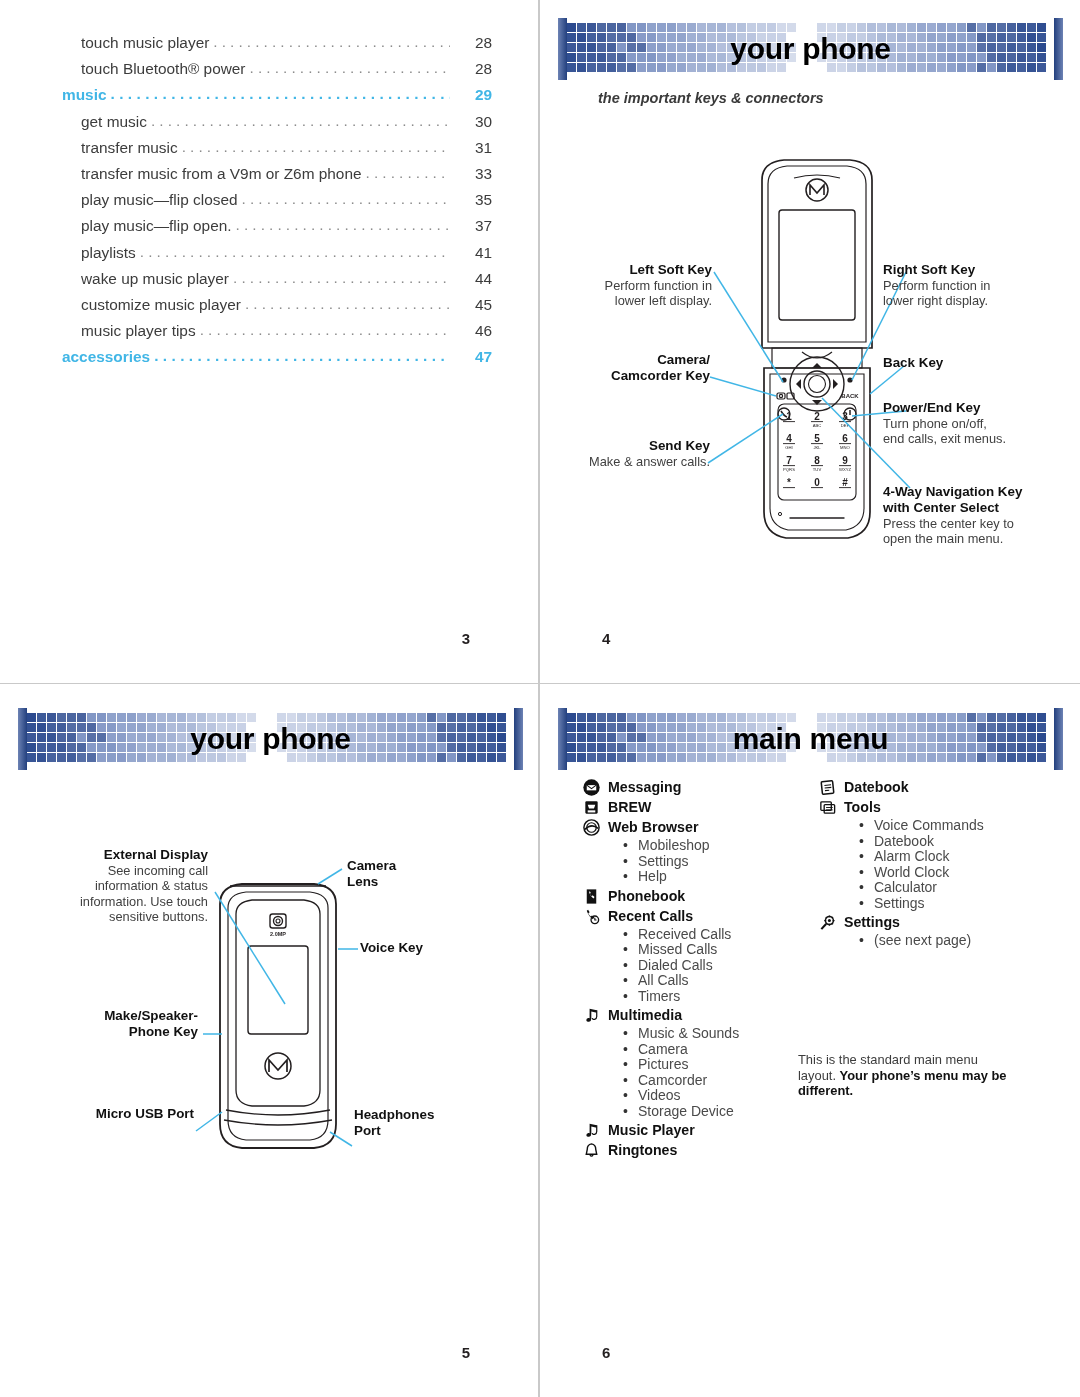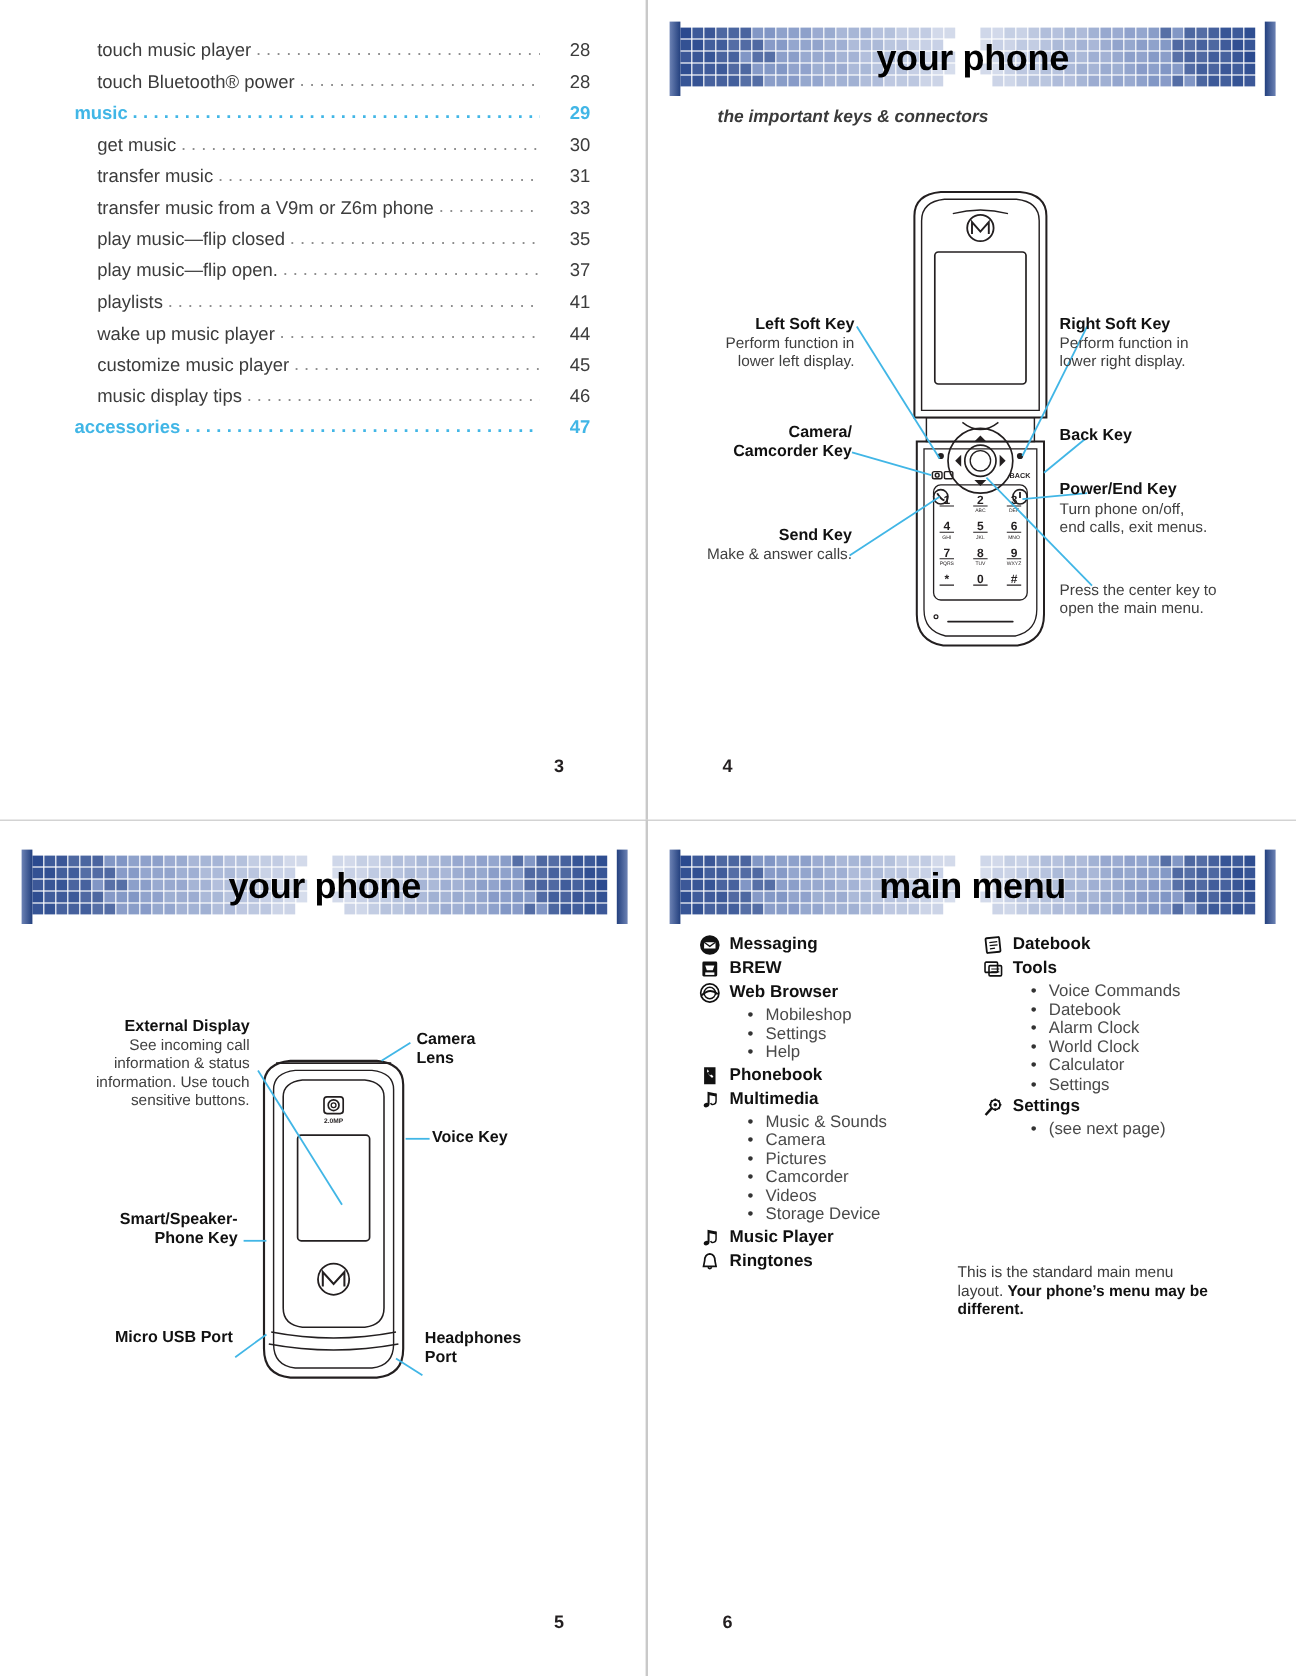--- a/index.html
+++ b/index.html
@@ -233,21 +233,21 @@
           <span class="lbl">wake up music player</span>
           <span class="lead">..........................................................................................</span>
           <span class="pg">44</span>
         </div>
         <div class="toc-row sub">
           <span class="lbl">customize music player</span>
           <span class="lead">..........................................................................................</span>
           <span class="pg">45</span>
         </div>
         <div class="toc-row sub">
-          <span class="lbl">music display tips</span>
+          <span class="lbl">music player tips</span>
           <span class="lead">..........................................................................................</span>
           <span class="pg">46</span>
         </div>
         <div class="toc-row head">
           <span class="lbl">accessories</span>
           <span class="lead">..........................................................................................</span>
           <span class="pg">47</span>
         </div>
       </div>
     <div class="pagenum right">3</div>
@@ -621,20 +621,22 @@
     </div>
     <div class="callout" style="left:343px; top:355px; width:180px;">
       <div class="ttl">Back Key</div>
     </div>
     <div class="callout" style="left:343px; top:400px; width:180px;">
       <div class="ttl">Power/End Key</div>
       <div class="dsc" style="white-space:pre-line">Turn phone on/off,
 end calls, exit menus.</div>
     </div>
     <div class="callout" style="left:343px; top:484px; width:190px;">
+      <div class="ttl" style="white-space:pre-line">4-Way Navigation Key
+with Center Select</div>
       <div class="dsc" style="white-space:pre-line">Press the center key to
 open the main menu.</div>
     </div>
 
     <div class="pagenum left">4</div>
   </div>
 
   <div class="page pg5">
 
     <div class="banner" style="left:18px; top:24px; width:505px;">
@@ -913,21 +915,21 @@
     </svg>
 
     <div class="callout ralign" style="left:20px; top:163px; width:188px;">
       <div class="ttl">External Display</div>
       <div class="dsc" style="white-space:pre-line">See incoming call
 information &amp; status
 information. Use touch
 sensitive buttons.</div>
     </div>
     <div class="callout ralign" style="left:20px; top:324px; width:178px;">
-      <div class="ttl" style="white-space:pre-line">Smart/Speaker-
+      <div class="ttl" style="white-space:pre-line">Make/Speaker-
 Phone Key</div>
     </div>
     <div class="callout ralign" style="left:6px; top:422px; width:188px;">
       <div class="ttl">Micro USB Port</div>
     </div>
 
     <div class="callout" style="left:347px; top:174px; width:150px;">
       <div class="ttl" style="white-space:pre-line">Camera
 Lens</div>
     </div>
@@ -1219,20 +1221,37 @@
             <svg viewBox="0 0 20 20" class="mi-ico">
               <path d="M5 2.5 h10 v15 h-10 z" fill="#111"></path>
               <path d="M7.5 6 q1.6 4 4.5 6 l1.2-1.6 -2-1.6 -1 1 q-1.4-1.2-2-2.6 l1.1-.9 -1.2-2 z" fill="#fff"></path>
             </svg>
             <span class="mi-lbl">Phonebook</span>
           </div>
         </div>
         <div class="menu-item">
           <div class="menu-head">
             <svg viewBox="0 0 20 20" class="mi-ico">
+              <path d="M5 4 q2 6 6.5 9 l1.5-2.1 -2.5-2 -1.3 1.2 q-1.8-1.6-2.6-3.4 l1.5-1.1 -1.7-2.6 z" fill="#111"></path>
+              <circle cx="13.5" cy="13.5" r="4" fill="none" stroke="#111" stroke-width="1.4"></circle>
+              <path d="M13.5 11.3 v2.4 h1.8" fill="none" stroke="#111" stroke-width="1.2"></path>
+            </svg>
+            <span class="mi-lbl">Recent Calls</span>
+          </div>
+          <ul class="menu-subs">
+            <li>Received Calls</li>
+            <li>Missed Calls</li>
+            <li>Dialed Calls</li>
+            <li>All Calls</li>
+            <li>Timers</li>
+          </ul>
+        </div>
+        <div class="menu-item">
+          <div class="menu-head">
+            <svg viewBox="0 0 20 20" class="mi-ico">
               <path d="M8 3 L15.5 4.4 L15.5 7.1 L9.8 5.9 L9.8 13.3 Q9.8 16 7.4 16.6 Q5 17 4.6 15.2 Q4.3 13.4 6.5 12.7 Q7.6 12.4 8 12.8 Z" fill="#111"></path>
               <path d="M15.5 4.4 L15.5 11 Q15.5 13.4 13.3 14 Q11.2 14.5 10.8 12.8" fill="none" stroke="#111" stroke-width="1.3"></path>
             </svg>
             <span class="mi-lbl">Multimedia</span>
           </div>
           <ul class="menu-subs">
             <li>Music &amp; Sounds</li>
             <li>Camera</li>
             <li>Pictures</li>
             <li>Camcorder</li>

